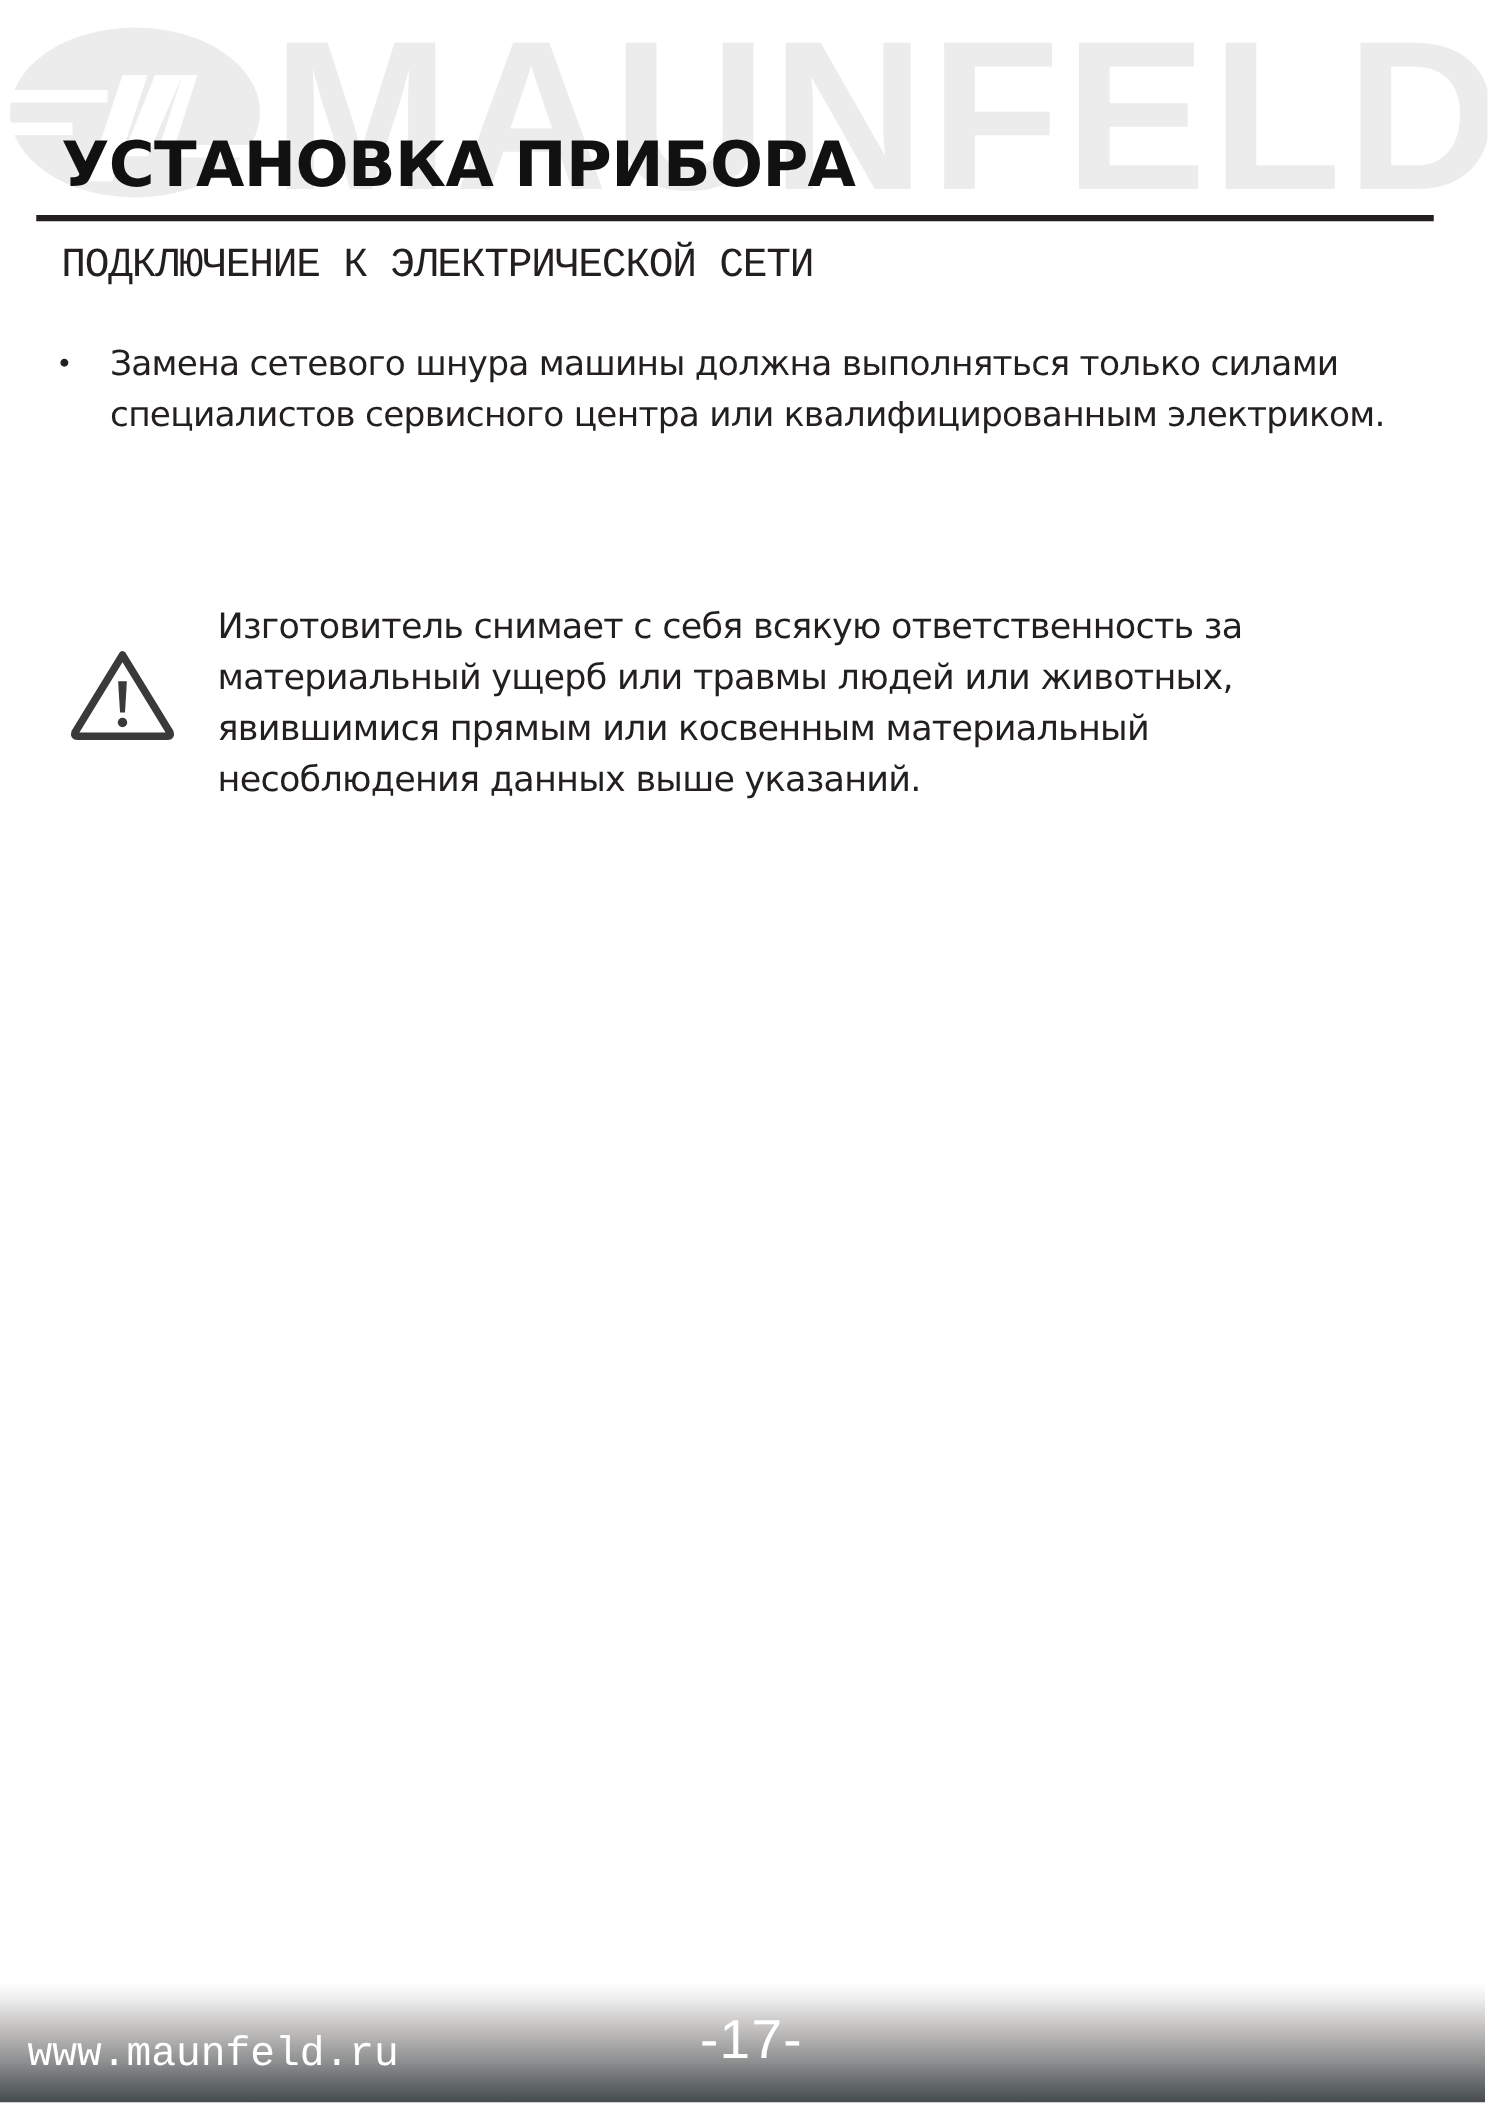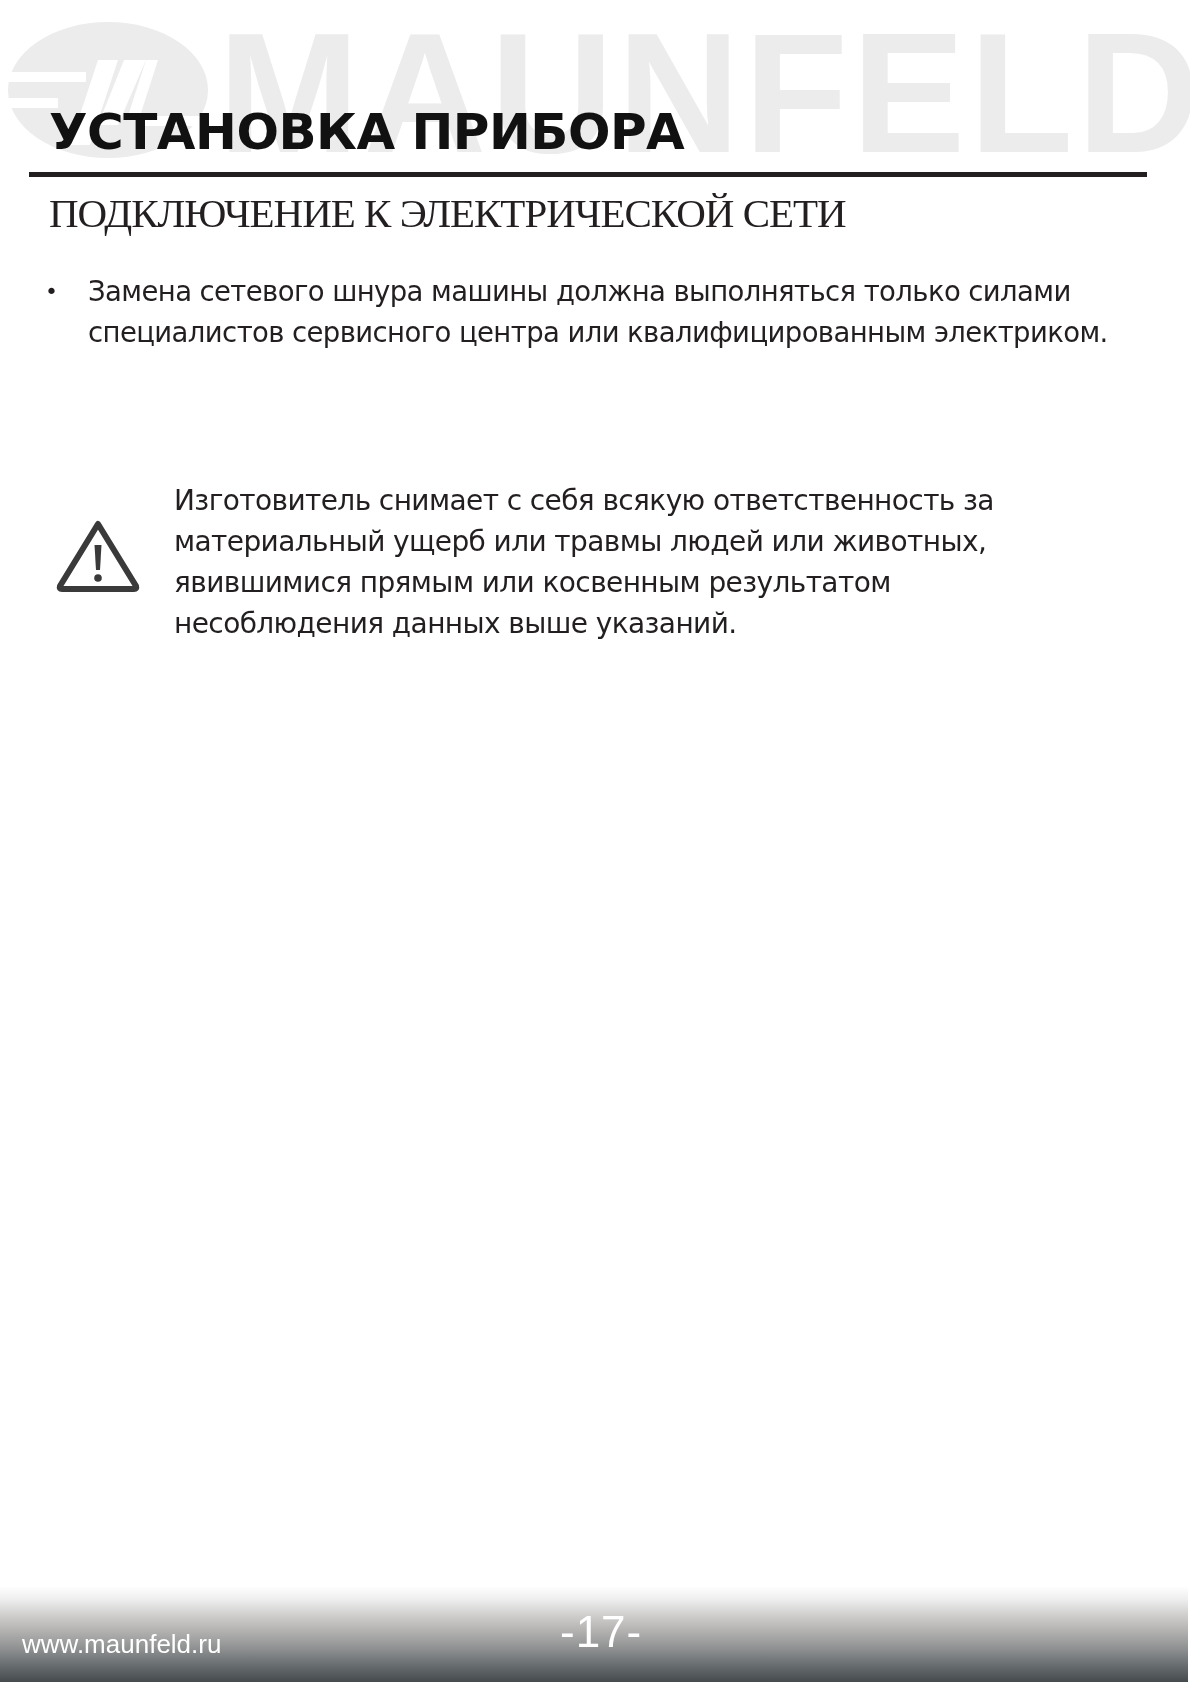--- a/index.html
+++ b/index.html
@@ -61,23 +61,23 @@
       top: 172px;
       width: 1118px;
       height: 5px;
       background: #231f20;
     }
     .section-subtitle {
       position: absolute;
       left: 49px;
       top: 191px;
       margin: 0;
-      font-family: Liberation Serif, serif;
+      font-family: Liberation Mono, monospace;
       font-weight: normal;
-      font-size: 41px;
+      font-size: 33px;
       line-height: 44px;
       color: #231f20;
       letter-spacing: -1px;
       white-space: nowrap;
     }
     .bullet-list {
       position: absolute;
       left: 45px;
       top: 271px;
       width: 1110px;
@@ -141,22 +141,22 @@
         #d0cfce 30%,
         #b4b3b2 46%,
         #8d8f90 66%,
         #656a6d 84%,
         #454a4d 100%);
     }
     .footer-url {
       position: absolute;
       left: 22px;
       top: 38px;
-      font-family: Liberation Sans, sans-serif;
-      font-size: 26px;
+      font-family: Liberation Mono, monospace;
+      font-size: 33px;
       line-height: 40px;
       color: #ffffff;
       white-space: nowrap;
     }
     .footer-page {
       position: absolute;
       left: 560px;
       top: 26px;
       font-family: "Liberation Sans", sans-serif;
       font-size: 44px;
@@ -196,21 +196,21 @@
 
 <div class="warning-block">
   <svg class="warning-icon" viewBox="0 0 86 76" xmlns="http://www.w3.org/2000/svg">
     <path d="M43 6 L81 68 Q82 71 79 71 L7 71 Q4 71 5 68 Z" fill="none" stroke="#3a3a3a" stroke-width="6" stroke-linejoin="round"></path>
     <path d="M39.5 27 L46.5 27 L45 52 L41 52 Z" fill="#3a3a3a"></path>
     <circle cx="43" cy="60" r="3.8" fill="#3a3a3a"></circle>
   </svg>
   <p class="warning-text">
     <span>Изготовитель снимает с себя всякую ответственность за</span>
     <span>материальный ущерб или травмы людей или животных,</span>
-    <span>явившимися прямым или косвенным результатом</span>
+    <span>явившимися прямым или косвенным материальный</span>
     <span>несоблюдения данных выше указаний.</span>
   </p>
 </div>
 
 <div class="footer">
   <div class="footer-url">www.maunfeld.ru</div>
   <div class="footer-page">-17-</div>
 </div>
 
 </body></html>

